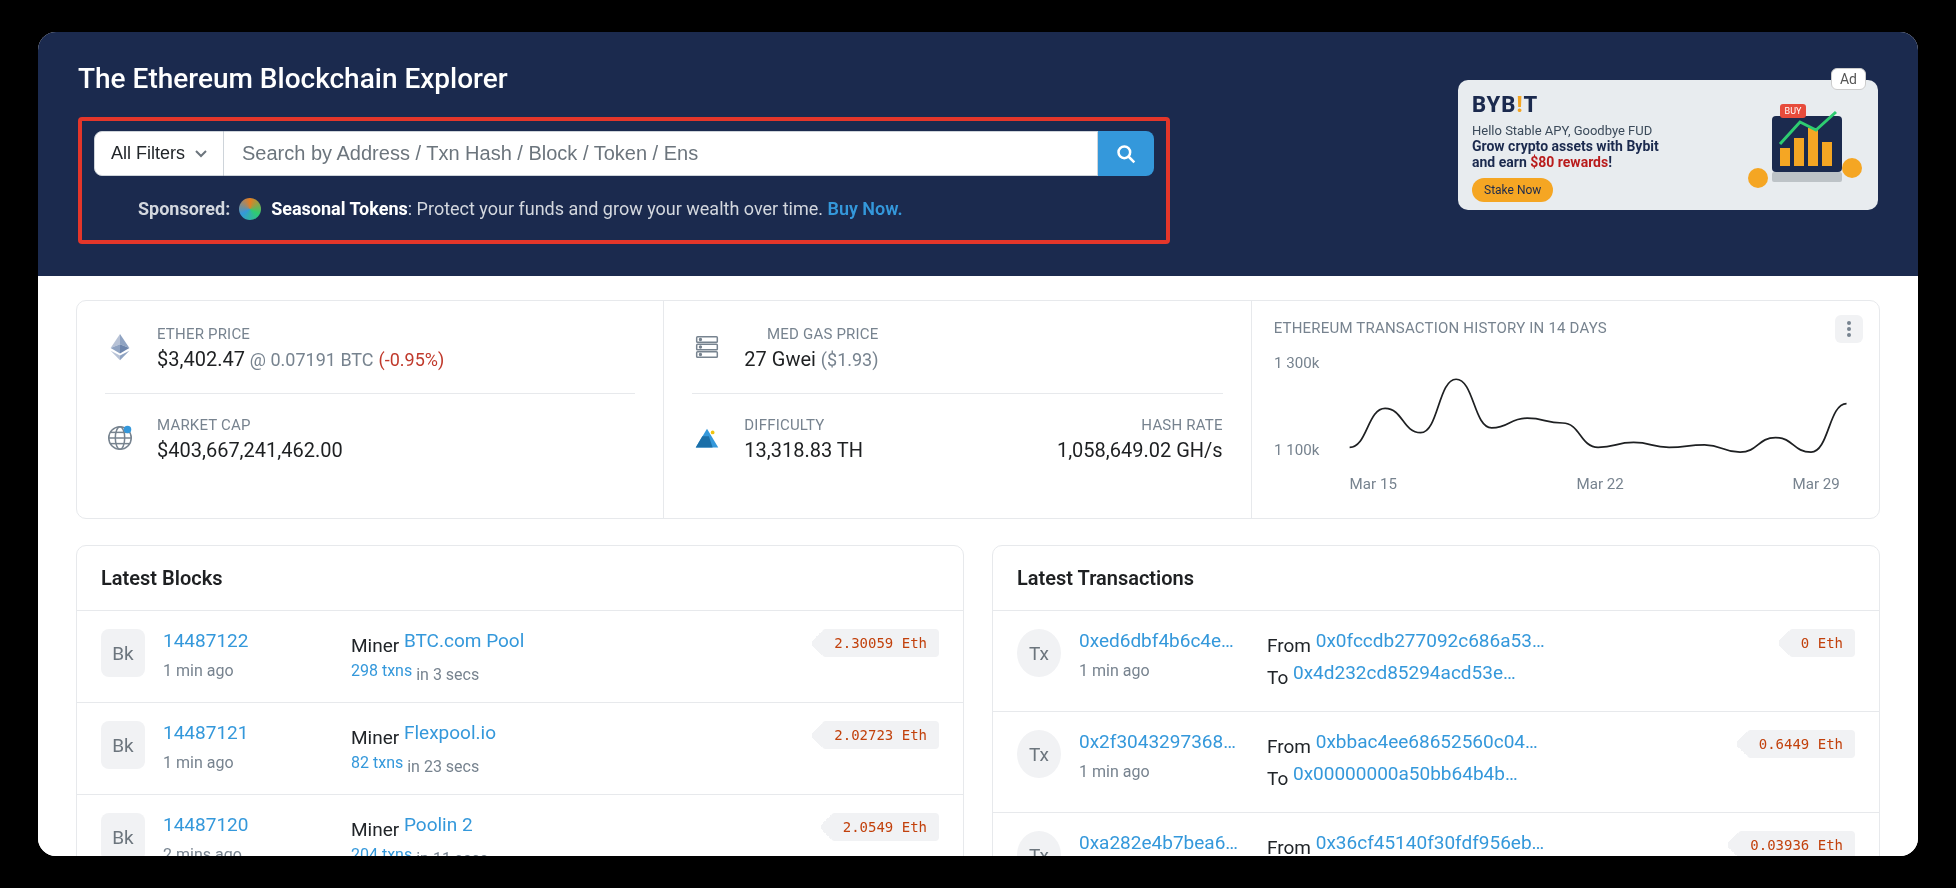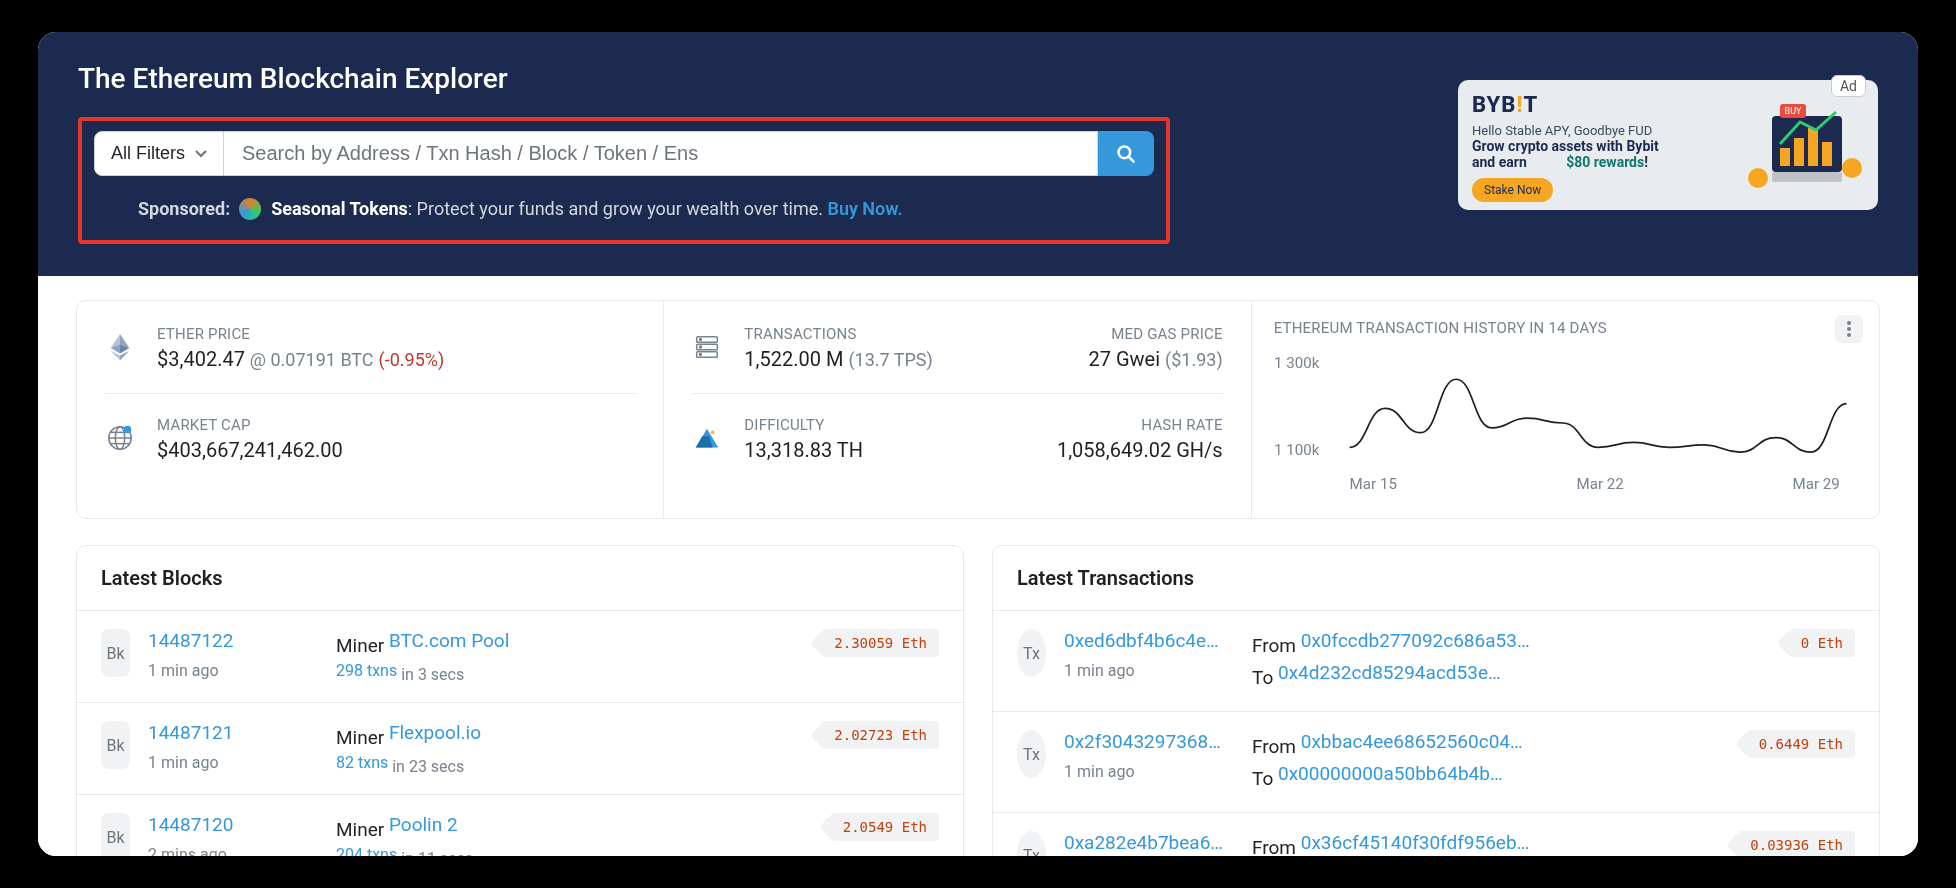--- a/index.html
+++ b/index.html
@@ -15,27 +15,27 @@
   .search-input { flex: 1; border: 1px solid #ced4da; border-left: none; padding: 10px 18px; font-size: 20px; color: #212529; outline: none; }
   .search-input::placeholder { color: #6c757d; }
   .search-btn { width: 56px; border: none; border-radius: 0 8px 8px 0; background: #3498db; color: #fff; display: flex; align-items: center; justify-content: center; cursor: pointer; }
   .search-btn svg { width: 20px; height: 20px; }
   .sponsored { margin-top: 22px; font-size: 18px; color: #d3d7de; margin-left: 44px; }
   .sponsored b { color: #d3d7de; }
   .sponsored .brand { color: #fff; font-weight: 700; }
   .sponsored .buy { color: #3498db; font-weight: 600; cursor: pointer; }
   .spn-icon { display: inline-block; width: 22px; height: 22px; vertical-align: middle; margin: 0 6px 2px 4px; border-radius: 50%; background: conic-gradient(#e67e22, #2ecc71, #3498db, #e67e22); }
   .ad-card { position: absolute; right: 40px; top: 48px; width: 420px; height: 130px; background: #e8ecef; border-radius: 10px; display: flex; padding: 12px 14px; color: #212529; }
-  .ad-tag { position: absolute; top: -12px; right: 12px; background: #fff; color: #555; font-size: 14px; padding: 2px 8px; border-radius: 6px; border: 1px solid #ccc; margin-top: 7px; }
+  .ad-tag { position: absolute; top: -12px; right: 12px; background: #fff; color: #555; font-size: 14px; padding: 2px 8px; border-radius: 6px; border: 1px solid #ccc; }
   .ad-left { flex: 1; }
   .ad-logo { font-size: 22px; font-weight: 800; letter-spacing: 1px; color: #1b2a4e; margin-bottom: 6px; }
   .ad-logo .y { color: #f5a623; }
   .ad-line1 { font-size: 13px; color: #3b4a5a; }
   .ad-line2 { font-size: 14px; font-weight: 700; color: #1b2a4e; }
-  .ad-reward { color: #0f766e; margin-left: 36px; }
+  .ad-reward { color: #b91c1c; }
   .ad-cta { display: inline-block; margin-top: 8px; background: #f5a623; color: #1b2a4e; font-size: 12px; font-weight: 400; padding: 5px 12px; border-radius: 12px; cursor: pointer; }
   .ad-right { width: 120px; position: relative; }
   .ad-chart { position: absolute; inset: 0; }
 
   .content { padding: 24px 38px 0 38px; background: #fff; }
   .stats-card { border: 1px solid #e7e9ec; border-radius: 10px; display: flex; padding: 0 0; }
   .stats-col { flex: 1; padding: 24px 28px; }
   .stats-col.mid { border-left: 1px solid #e7e9ec; border-right: 1px solid #e7e9ec; }
   .stat-row { display: flex; align-items: center; }
   .stat-row + .stat-row { border-top: 1px solid #e7e9ec; margin-top: 22px; padding-top: 22px; }
@@ -51,21 +51,21 @@
   .chart-title { font-size: 15px; color: #77838f; text-transform: uppercase; letter-spacing: 0.2px; margin-bottom: 12px; }
   .menu-dots { position: absolute; right: 16px; top: 14px; width: 28px; height: 28px; border-radius: 6px; background: #f1f2f4; display: flex; align-items: center; justify-content: center; cursor: pointer; }
   .menu-dots svg { width: 4px; height: 16px; fill: #77838f; }
   .chart-svg { flex: 1; }
   .tick-label { font-size: 14px; fill: #77838f; }
 
   .panels { display: flex; gap: 28px; margin-top: 26px; }
   .panel { flex: 1; border: 1px solid #e7e9ec; border-radius: 10px; overflow: hidden; }
   .panel-header { padding: 20px 24px; font-size: 20px; font-weight: 600; color: #1e2022; border-bottom: 1px solid #e7e9ec; }
   .row { display: flex; align-items: flex-start; padding: 18px 24px; border-bottom: 1px solid #e7e9ec; gap: 18px; }
-  .row-icon { width: 29px; height: 48px; background: #f1f2f4; border-radius: 8px; display: flex; align-items: center; justify-content: center; font-size: 16px; color: #6c757d; flex-shrink: 0; }
+  .row-icon { width: 44px; height: 48px; background: #f1f2f4; border-radius: 8px; display: flex; align-items: center; justify-content: center; font-size: 19px; color: #6c757d; flex-shrink: 0; }
   .row-icon.round { border-radius: 50%; }
   .col-l { width: 170px; flex-shrink: 0; }
   .col-m { flex: 1; min-width: 0; }
   .link { color: #3498db; cursor: pointer; white-space: nowrap; overflow: hidden; text-overflow: ellipsis; display: inline-block; max-width: 100%; }
   .muted { color: #77838f; font-size: 16px; }
   .line1 { font-size: 19px; margin-bottom: 4px; white-space: nowrap; overflow: hidden; text-overflow: ellipsis; }
   .eth-tag { background: #f1f2f4; color: #c2410c; font-size: 14px; padding: 6px 12px; border-radius: 4px; white-space: nowrap; font-family: ui-monospace, SFMono-Regular, Menlo, monospace; position: relative; margin-left: 14px; }
   .eth-tag::before { content: ""; position: absolute; left: -10px; top: 0; bottom: 0; width: 10px; background: linear-gradient(135deg, transparent 50%, #f1f2f4 50%) top left / 10px 14px no-repeat, linear-gradient(45deg, transparent 50%, #f1f2f4 50%) bottom left / 10px 14px no-repeat; }
 </style>
 </head>
@@ -178,24 +178,20 @@
               <svg viewBox="0 0 32 32" fill="none" stroke="#77838f" stroke-width="1.6">
                   <rect x="5" y="5" width="22" height="6" rx="1"></rect>
                   <rect x="5" y="13" width="22" height="6" rx="1"></rect>
                   <rect x="5" y="21" width="22" height="6" rx="1"></rect>
                   <circle cx="9" cy="8" r="1" fill="#77838f"></circle>
                   <circle cx="9" cy="16" r="1" fill="#77838f"></circle>
                   <circle cx="9" cy="24" r="1" fill="#77838f"></circle>
                 </svg>
             </div>
             <div class="stat-body" style="display:flex;">
-              <div style="flex:1">
-                <div class="stat-label">TRANSACTIONS</div>
-                <div class="stat-value"><span>1,522.00 M</span> <span class="stat-sub">(13.7 TPS)</span></div>
-              </div>
               <div class="stat-right">
                 <div class="stat-label">MED GAS PRICE</div>
                 <div class="stat-value"><span>27 Gwei</span> <span class="stat-sub">($1.93)</span></div>
               </div>
             </div>
           </div>
           <div class="stat-row">
             <div class="stat-icon">
               <svg viewBox="0 0 32 32">
                   <polygon points="16,6 28,26 4,26" fill="#3498db"></polygon>

